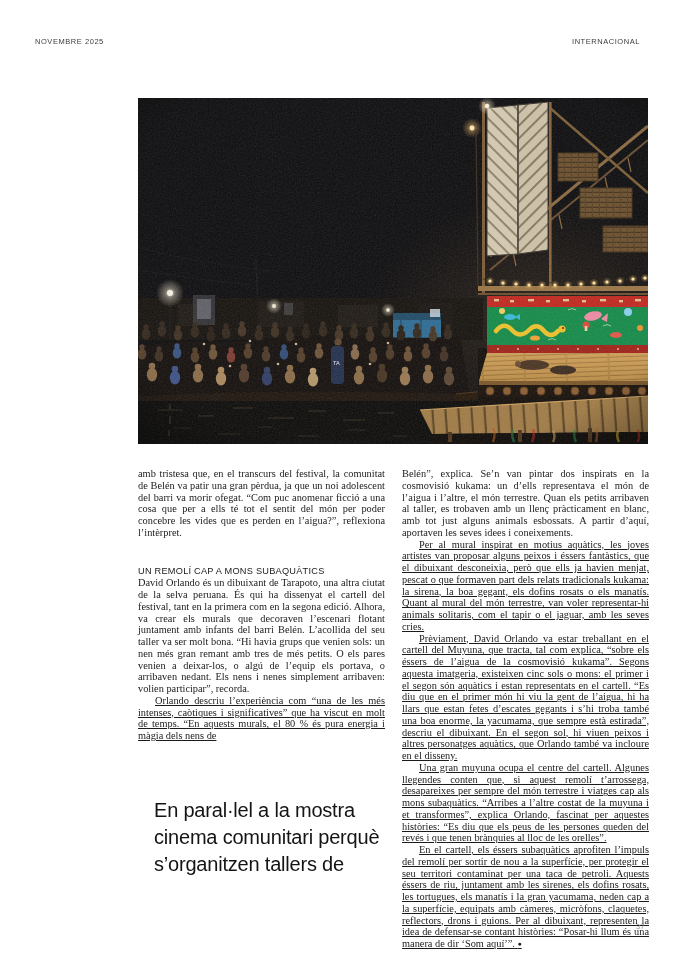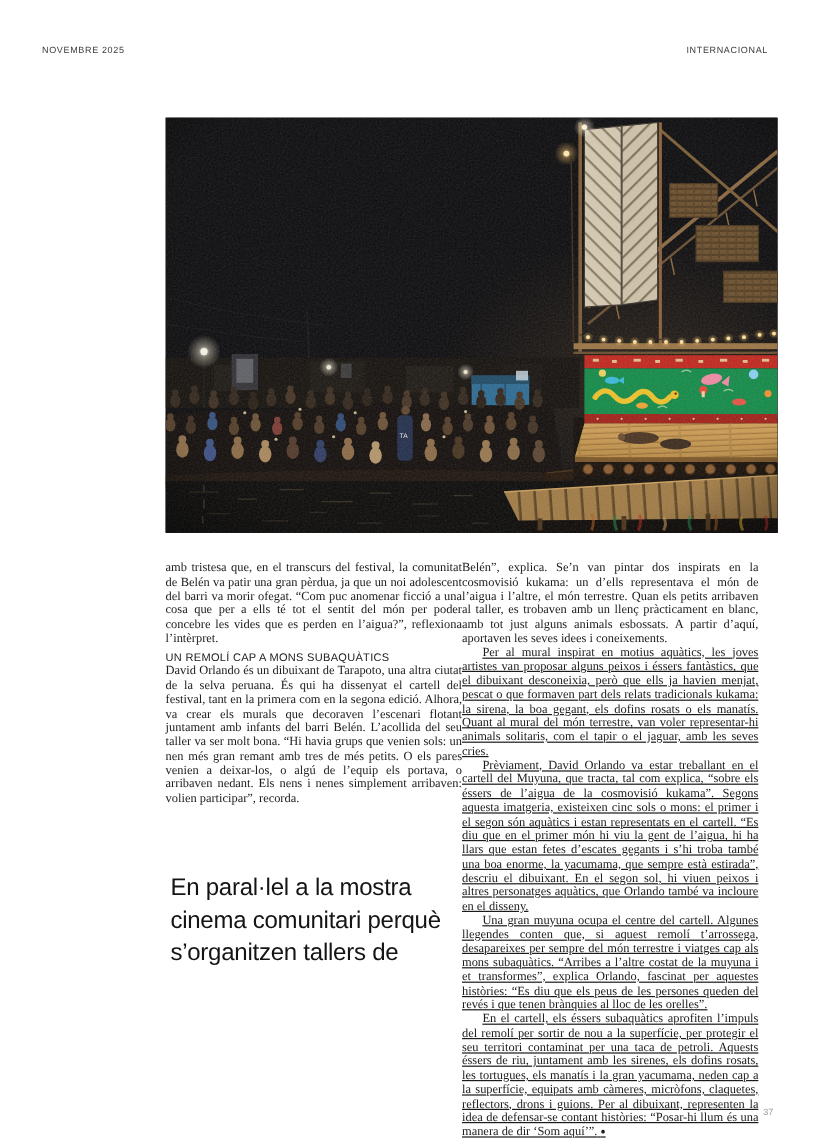--- a/index.html
+++ b/index.html
@@ -8,29 +8,29 @@
 
   .masthead{position:absolute;top:37px;left:35px;right:32px;display:flex;justify-content:space-between;
     font-size:7.5px;letter-spacing:.55px;color:#3c3c3c;}
 
   .photo-caption{position:absolute;left:35px;top:104px;width:96px;
     font-size:8px;line-height:10.6px;color:#1c1c1c;letter-spacing:.1px;}
 
   figure.photo{position:absolute;left:138px;top:98px;width:510px;height:346px;margin:0;background:#0b0a0c;}
   figure.photo svg{display:block;width:100%;height:100%;}
 
-  .columns{position:absolute;left:138px;top:468px;width:511px;display:flex;}
+  .columns{position:absolute;left:138px;top:468px;width:511px;display:flex;gap:17px;}
   .col{width:247px;font-family:"Liberation Serif",serif;font-size:10.35px;line-height:11.75px;
     text-align:justify;color:#1b1b1b;}
   .col p{margin:0;}
   .col p.ind{text-indent:17px;text-decoration:underline;}
   h2.shead{font-family:"Liberation Sans",sans-serif;font-weight:400;font-size:9.2px;letter-spacing:.25px;
-    margin:4px 0 0 0;color:#1a1a1a;line-height:11.75px;}
-
-  blockquote.pq{margin:55px 0 0 4px;padding:0;font-family:"Liberation Sans",sans-serif;
+    margin:27px 0 0 0;color:#1a1a1a;line-height:11.75px;}
+
+  blockquote.pq{margin:55px 0 0 16px;padding:0;font-family:"Liberation Sans",sans-serif;
     font-size:20px;line-height:27.2px;letter-spacing:-.2px;color:#141414;white-space:nowrap;}
 
   .endmark{font-size:7px;vertical-align:1px;}
   .pageno{position:absolute;left:636px;top:903px;font-size:7.5px;color:#999;margin-top:19px;}
 </style>
 </head>
 <body>
 
 <div class="page">
 
@@ -388,20 +388,21 @@
       <rect x="0" y="0" width="510" height="346" filter="url(#grain)" opacity=".16"></rect>
       <rect x="0" y="0" width="510" height="346" fill="url(#vg)"></rect>
     </svg>
   </figure>
 
   <main class="columns">
     <div class="col">
       <p>amb tristesa que, en el transcurs del festival, la comunitat de Belén va patir una gran pèrdua, ja que un noi adolescent del barri va morir ofegat. “Com puc anomenar ficció a una cosa que per a ells té tot el sentit del món per poder concebre les vides que es perden en l’aigua?”, reflexiona l’intèrpret.</p>
       <h2 class="shead">UN REMOLÍ CAP A MONS SUBAQUÀTICS</h2>
       <p>David Orlando és un dibuixant de Tarapoto, una altra ciutat de la selva peruana. És qui ha dissenyat el cartell del festival, tant en la primera com en la segona edició. Alhora, va crear els murals que decoraven l’escenari flotant juntament amb infants del barri Belén. L’acollida del seu taller va ser molt bona. “Hi havia grups que venien sols: un nen més gran remant amb tres de més petits. O els pares venien a deixar-los, o algú de l’equip els portava, o arribaven nedant. Els nens i nenes simplement arribaven: volien participar”, recorda.</p>
+      <p class="ind">Orlando descriu l’experiència com “una de les més intenses, caòtiques i significatives” que ha viscut en molt de temps. “En aquests murals, el 80 % és pura energia i màgia dels nens de</p>
       <blockquote class="pq">
         <div>En paral·lel a la mostra</div>
         <div>cinema comunitari perquè</div>
         <div>s’organitzen tallers de</div>
       </blockquote>
     </div>
     <div class="col">
       <p>Belén”, explica. Se’n van pintar dos inspirats en la cosmovisió kukama: un d’ells representava el món de l’aigua i l’altre, el món terrestre. Quan els petits arribaven al taller, es trobaven amb un llenç pràcticament en blanc, amb tot just alguns animals esbossats. A partir d’aquí, aportaven les seves idees i coneixements.</p>
       <p class="ind">Per al mural inspirat en motius aquàtics, les joves artistes van proposar alguns peixos i éssers fantàstics, que el dibuixant desconeixia, però que ells ja havien menjat, pescat o que formaven part dels relats tradicionals kukama: la sirena, la boa gegant, els dofins rosats o els manatís. Quant al mural del món terrestre, van voler representar-hi animals solitaris, com el tapir o el jaguar, amb les seves cries.</p>
       <p class="ind">Prèviament, David Orlando va estar treballant en el cartell del Muyuna, que tracta, tal com explica, “sobre els éssers de l’aigua de la cosmovisió kukama”. Segons aquesta imatgeria, existeixen cinc sols o mons: el primer i el segon són aquàtics i estan representats en el cartell. “Es diu que en el primer món hi viu la gent de l’aigua, hi ha llars que estan fetes d’escates gegants i s’hi troba també una boa enorme, la yacumama, que sempre està estirada”, descriu el dibuixant. En el segon sol, hi viuen peixos i altres personatges aquàtics, que Orlando també va incloure en el disseny.</p>

